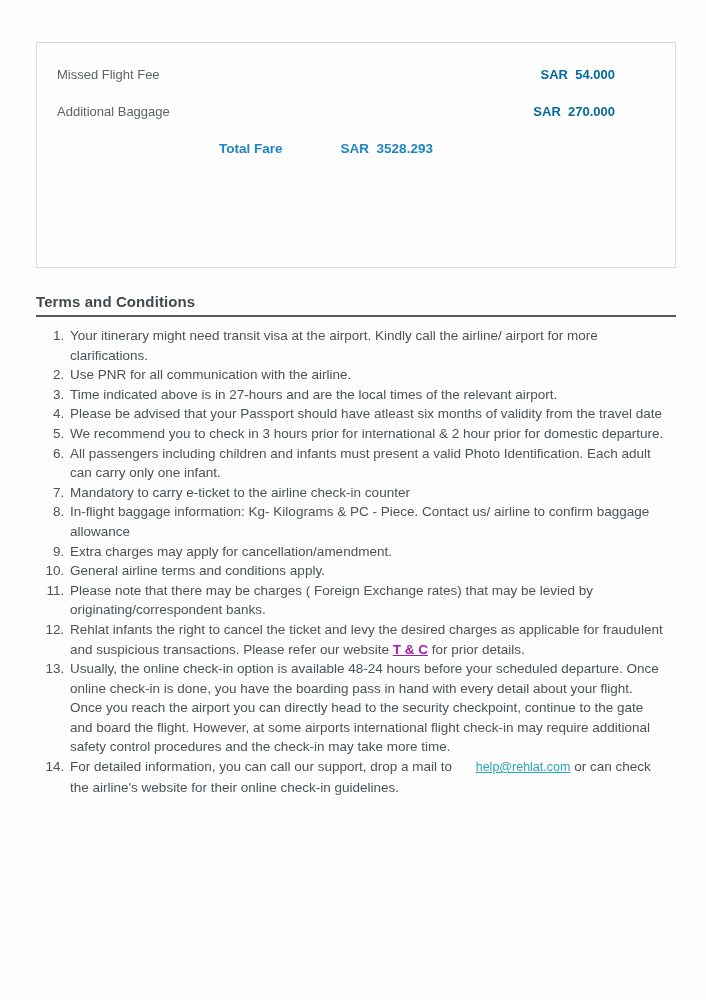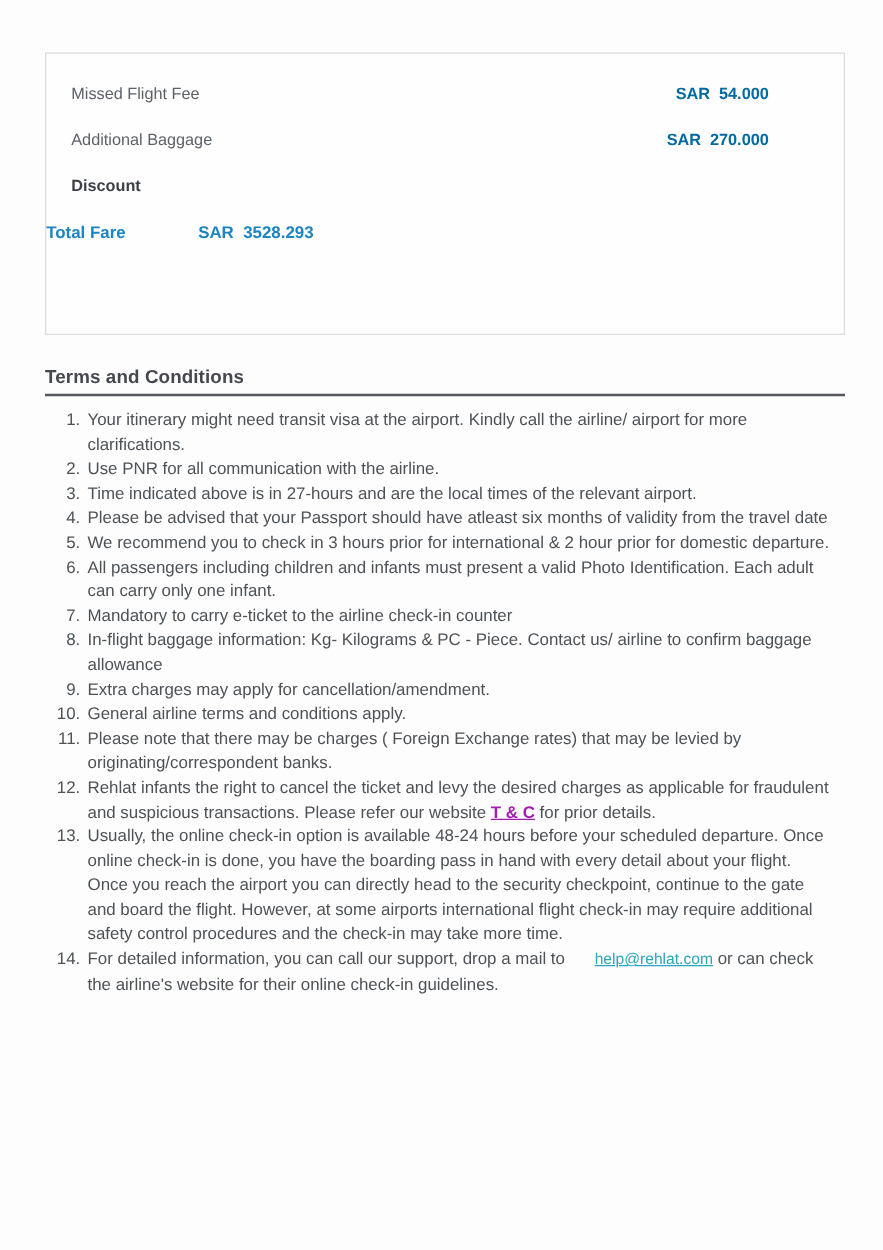--- a/index.html
+++ b/index.html
@@ -33,21 +33,21 @@
   }
   .fare-label { color: #5d6268; }
   .fare-label.section { color: #3c4147; font-weight: bold; }
   .fare-value {
     color: #0369a1;
     font-weight: bold;
     white-space: pre;
   }
   .total-row {
     display: flex;
-    justify-content: flex-start;
+    justify-content: center;
     align-items: center;
     height: 20px;
     margin-top: 13px;
     padding-right: 60px;
     font-size: 13.5px;
   }
   .total-label {
     font-weight: bold;
     margin-right: 58px;
     white-space: pre;
@@ -102,24 +102,20 @@
   <div class="fare-box">
     <div class="fare-rows">
       <div class="fare-row">
         <span class="fare-label">Missed Flight Fee</span>
         <span class="fare-value">SAR  54.000</span>
       </div>
       <div class="fare-row">
         <span class="fare-label">Additional Baggage</span>
         <span class="fare-value">SAR  270.000</span>
       </div>
-      <div class="fare-row">
-        <span class="fare-label section">Discount</span>
-        <span class="fare-value"></span>
-      </div>
       <div class="total-row">
         <span class="total-label accent" style="color: rgb(28, 133, 194);">Total Fare</span>
         <span class="total-value accent" style="color: rgb(28, 133, 194);">SAR  3528.293</span>
       </div>
     </div>
   </div>
 
   <div class="terms">
     <div class="terms-heading">Terms and Conditions</div>
     <hr class="terms-rule">

